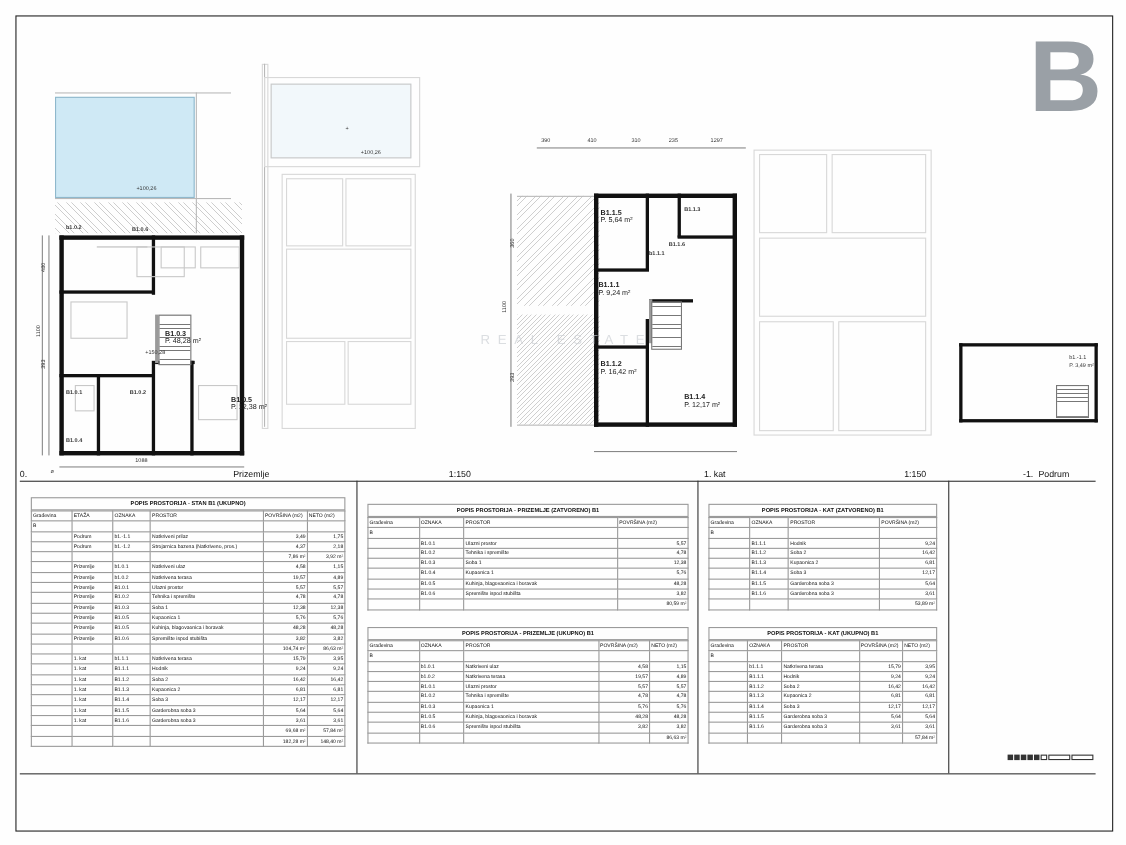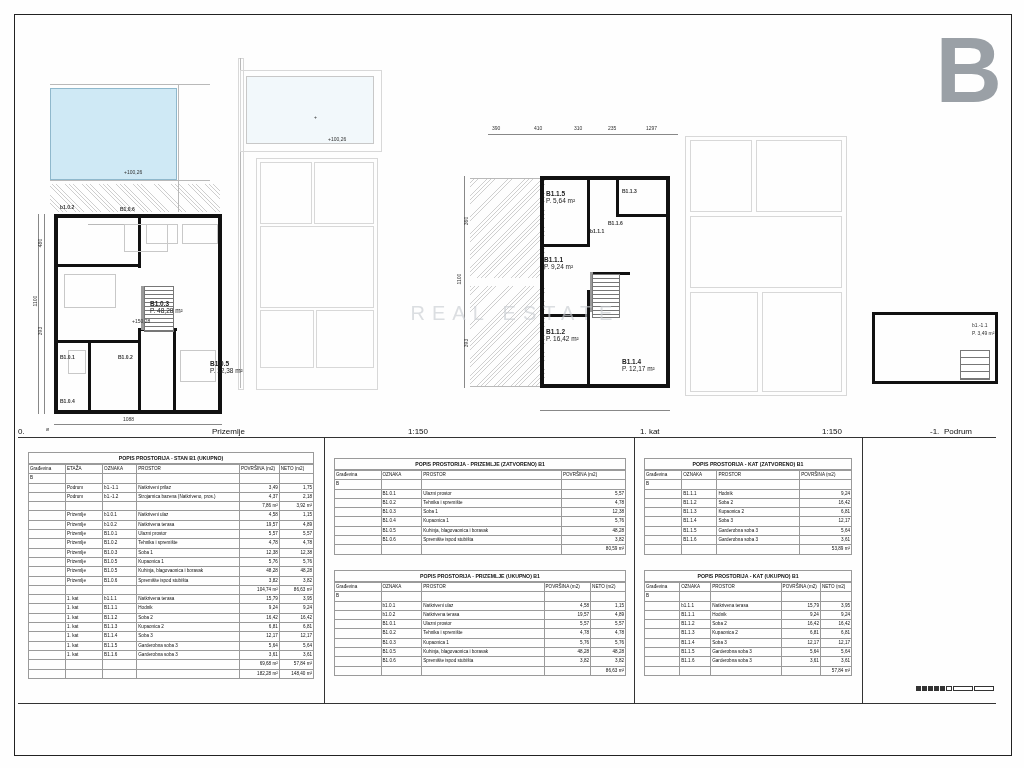--- a/index.html
+++ b/index.html
@@ -4,21 +4,21 @@
 <style>
   html,body{margin:0;padding:0;background:#fff;}
   body{width:1024px;height:768px;font-family:"Liberation Sans",sans-serif;color:#111;overflow:hidden;position:relative;}
   .sheet{position:absolute;inset:0;background:#fefefe;}
   .frame{position:absolute;left:14px;top:14px;width:996px;height:740px;border:1px solid #222;}
 
   
   .wm{position:absolute;left:355px;top:300px;width:320px;height:150px;
       color:#c9cdd2;opacity:.65;pointer-events:none;text-align:center;}
   .wm .big{font-size:78px;font-weight:700;letter-spacing:2px;line-height:84px;font-family:"Liberation Serif",serif;}
-  .wm .sub{font-size:20px;letter-spacing:7px;margin-top:2px;}
+  .wm .sub{font-size:12px;letter-spacing:7px;margin-top:2px;}
 
   
   .blk-B{position:absolute;right:22px;top:24px;font-size:92px;font-weight:700;color:#9aa0a6;
          font-family:"Liberation Sans",sans-serif;line-height:1;}
   .blk-B1{position:absolute;right:18px;top:182px;font-size:56px;font-weight:700;color:#9aa0a6;line-height:1;}
 
   
   .draw{position:absolute;}
   .lbl{position:absolute;font-size:6.5px;color:#222;white-space:nowrap;}
   .lbl.sm{font-size:5px;color:#333;}

